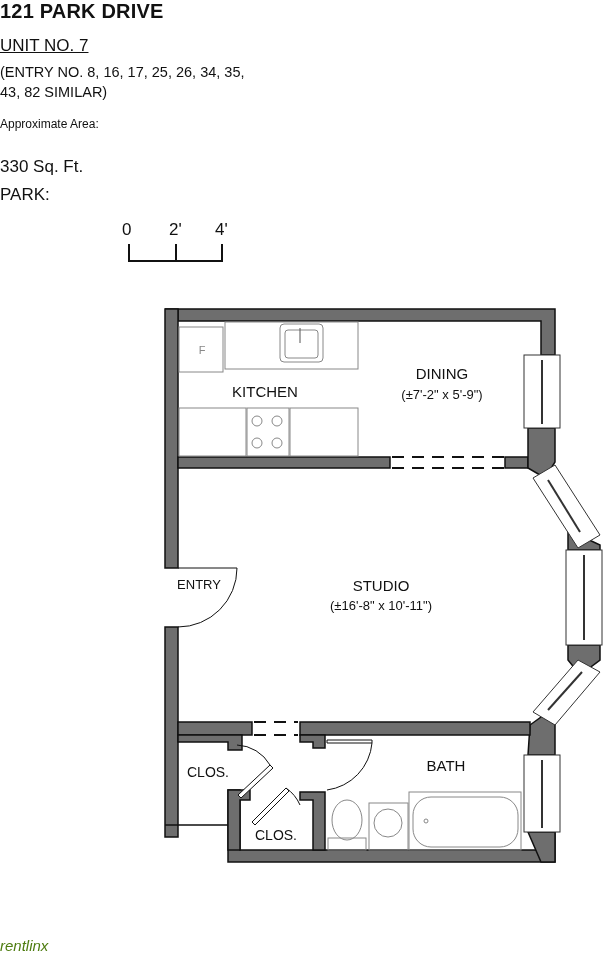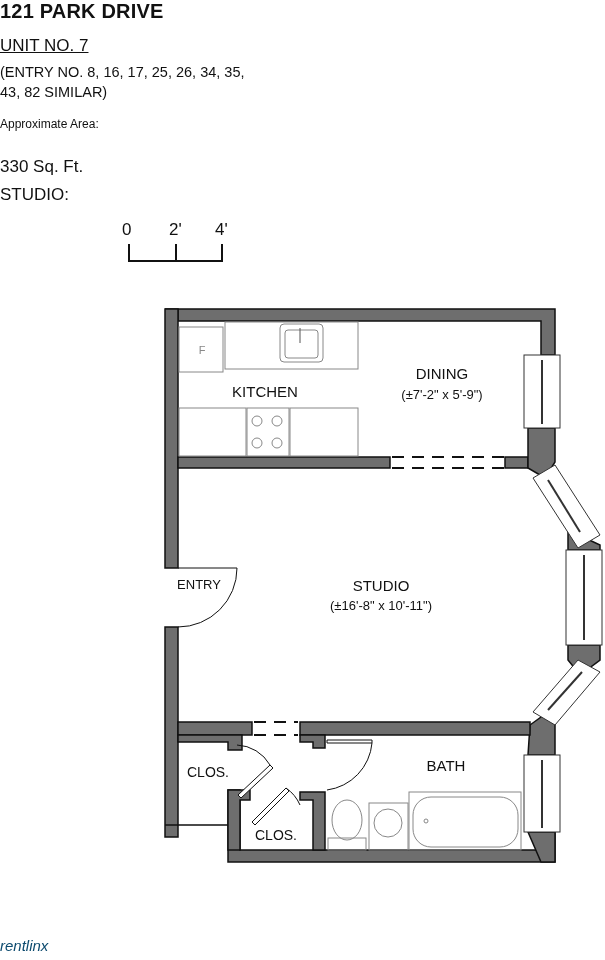--- a/index.html
+++ b/index.html
@@ -6,34 +6,34 @@
     body { width: 605px; height: 960px; position: relative; overflow: hidden; font-family: "Liberation Sans", sans-serif; color: #111; }
     .hdr { position: absolute; left: 0; width: 350px; }
     .title { top: 0px; font-weight: bold; font-size: 20px; letter-spacing: 0.2px; }
     .unit { top: 36px; font-size: 17px; text-decoration: underline; }
     .similar { top: 62px; font-size: 14.5px; line-height: 20px; }
     .area-label { top: 117px; font-size: 12px; }
     .area-value { top: 143px; font-size: 17px; margin-top: 14px; }
     .scale-label { top: 185px; font-size: 17px; }
     .tick { position: absolute; top: 220px; font-size: 17px; }
     svg.plan { position: absolute; left: 0; top: 0; }
-    .watermark { position: absolute; left: 0; top: 937px; font-size: 15px; color: #0c4a6e; font-style: italic; }
+    .watermark { position: absolute; left: 0; top: 937px; font-size: 15px; color: #4d7c0f; font-style: italic; }
   </style>
 </head>
 <body>
 
 <div class="hdr title">121 PARK DRIVE</div>
 <div class="hdr unit">UNIT NO. 7</div>
 <div class="hdr similar">
   <div>(ENTRY NO. 8, 16, 17, 25, 26, 34, 35,</div>
   <div>43, 82 SIMILAR)</div>
 </div>
 <div class="hdr area-label">Approximate Area:</div>
 <div class="hdr area-value">330 Sq. Ft.</div>
-<div class="hdr scale-label">STUDIO:</div>
+<div class="hdr scale-label">PARK:</div>
 <div class="tick" style="left:122px">0</div>
 <div class="tick" style="left:169px">2'</div>
 <div class="tick" style="left:215px">4'</div>
 
 <svg class="plan" width="605" height="960" viewBox="0 0 605 960">
 
   <g stroke="#111" stroke-width="2" fill="none">
     <path d="M129 244 V261 H222 V244 M176 244 V261"></path>
   </g>
 

